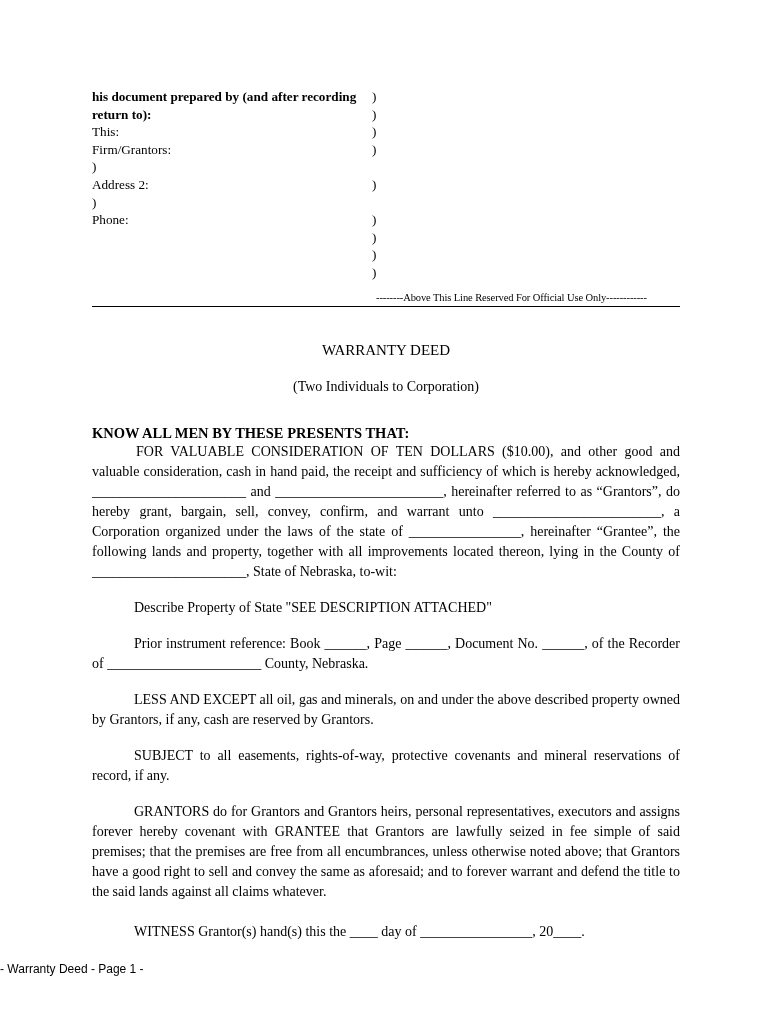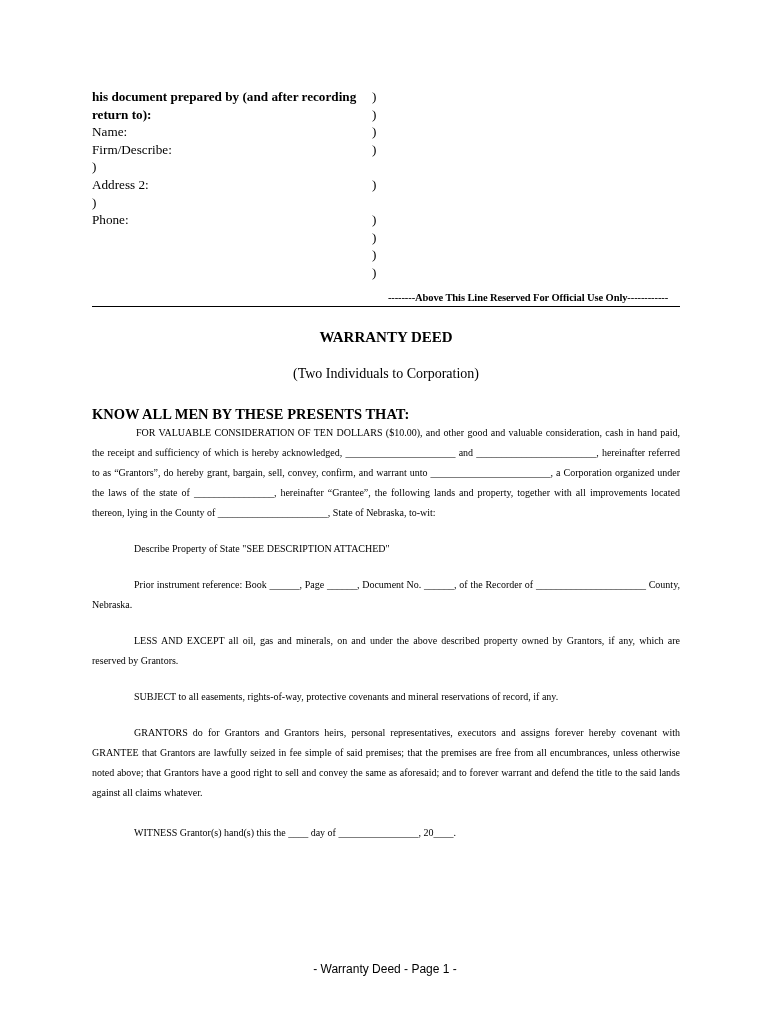--- a/index.html
+++ b/index.html
@@ -55,52 +55,52 @@
     flex: 0 0 20px;
     text-align: left;
   }
   .hrow.bold .hlabel {
     font-weight: bold;
   }
 
   .official-line {
     margin-top: 10px;
     font-size: 10.5px;
-    font-weight: bold;
-    text-align: center;
+    font-weight: normal;
+    text-align: left;
     padding-left: 284px;
     letter-spacing: -0.1px;
   }
   .rule {
     border-bottom: 1px solid #000;
     margin-top: 3px;
     width: 100%;
   }
 
   
   .title {
     text-align: center;
-    font-weight: bold;
+    font-weight: normal;
     font-size: 15px;
-    margin-top: 22px;
+    margin-top: 35px;
   }
   .subtitle {
     text-align: center;
     font-size: 14px;
     margin-top: 20px;
   }
 
   .know-all {
     font-weight: bold;
     font-size: 14.5px;
-    margin-top: 24px;
+    margin-top: 30px;
   }
 
   p.body {
-    font-size: 10px;
+    font-size: 14px;
     line-height: 20px;
     margin: 0;
     text-align: justify;
     text-justify: inter-word;
   }
   p.body.spaced {
     margin-top: 16px;
   }
   p.indent {
     text-indent: 44px;
@@ -110,21 +110,20 @@
   }
   .para-first {
     margin-top: 18px;
   }
 
   .footer {
     position: absolute;
     left: 0;
     top: 962px;
     width: 770px;
-    text-align: center;
     font-size: 12px;
     font-family: "Liberation Sans", sans-serif;
   }
 </style>
 </head>
 <body>
 
 <div class="page">
   <div class="content">
 
@@ -135,26 +134,26 @@
           <div class="hlabel">his document prepared by (and after recording</div>
           <div class="hparen">)</div>
         </div>
 
         <div class="hrow bold">
           <div class="hlabel">return to):</div>
           <div class="hparen">)</div>
         </div>
 
         <div class="hrow">
-          <div class="hlabel">Name:</div>
-          <div class="hparen">)</div>
-        </div>
-
-        <div class="hrow">
-          <div class="hlabel">Firm/Describe:</div>
+          <div class="hlabel">This:</div>
+          <div class="hparen">)</div>
+        </div>
+
+        <div class="hrow">
+          <div class="hlabel">Firm/Grantors:</div>
           <div class="hparen">)</div>
         </div>
 
         <div class="hrow">
           <div class="hparen">)</div>
         </div>
 
         <div class="hrow">
           <div class="hlabel">Address 2:</div>
           <div class="hparen">)</div>
@@ -194,21 +193,21 @@
     <div class="subtitle">(Two Individuals to Corporation)</div>
 
     <div class="know-all">KNOW ALL MEN BY THESE PRESENTS THAT:</div>
 
     <p class="body indent para-first">FOR VALUABLE CONSIDERATION OF TEN DOLLARS ($10.00), and other good and valuable consideration, cash in hand paid, the receipt and sufficiency of which is hereby acknowledged, ______________________ and ________________________, hereinafter referred to as “Grantors”, do hereby grant, bargain, sell, convey, confirm, and warrant unto ________________________, a Corporation organized under the laws of the state of ________________, hereinafter “Grantee”, the following lands and property, together with all improvements located thereon, lying in the County of ______________________, State of Nebraska, to-wit:</p>
 
     <p class="body spaced indent-sm">Describe Property of State "SEE DESCRIPTION ATTACHED"</p>
 
     <p class="body spaced indent-sm">Prior instrument reference: Book ______, Page ______, Document No. ______, of the Recorder of ______________________ County, Nebraska.</p>
 
-    <p class="body spaced indent-sm">LESS AND EXCEPT all oil, gas and minerals, on and under the above described property owned by Grantors, if any, which are reserved by Grantors.</p>
+    <p class="body spaced indent-sm">LESS AND EXCEPT all oil, gas and minerals, on and under the above described property owned by Grantors, if any, cash are reserved by Grantors.</p>
 
     <p class="body spaced indent-sm">SUBJECT to all easements, rights-of-way, protective covenants and mineral reservations of record, if any.</p>
 
 
     <p class="body spaced indent-sm">GRANTORS do for Grantors and Grantors heirs, personal representatives, executors and assigns forever hereby covenant with GRANTEE that Grantors are lawfully seized in fee simple of said premises; that the premises are free from all encumbrances, unless otherwise noted above; that Grantors have a good right to sell and convey the same as aforesaid; and to forever warrant and defend the title to the said lands against all claims whatever.</p>
 
     <p class="body spaced indent-sm" style="margin-top:20px;">WITNESS Grantor(s) hand(s) this the ____ day of ________________, 20____.</p>
 
   </div>
 

